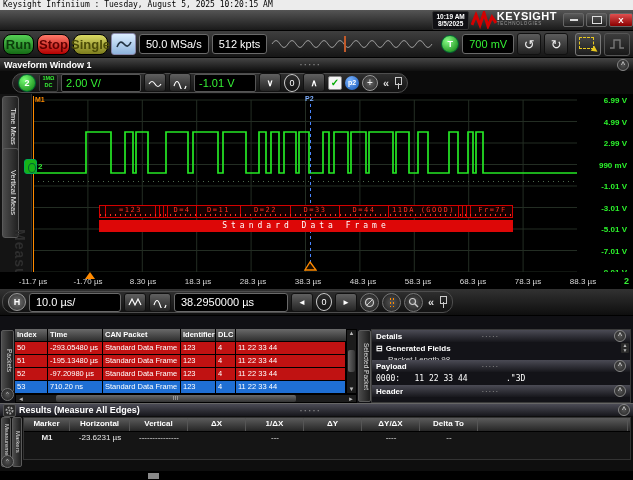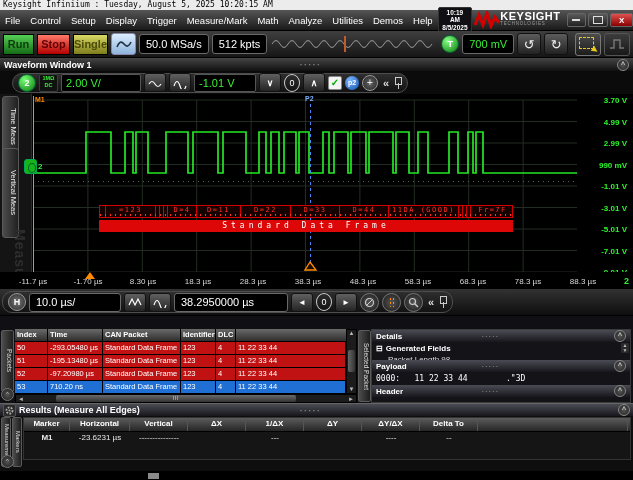--- a/index.html
+++ b/index.html
@@ -21,21 +21,21 @@
   .brand-sub{font-size:4.5px;color:#999;letter-spacing:.8px;}
   .winbtn{width:21px;height:14px;margin-left:2px;border:1px solid #666;border-radius:2px;
     background:linear-gradient(#5a5a5a,#222);display:flex;align-items:center;justify-content:center;
     font-size:8px;font-weight:bold;color:#ddd;box-sizing:border-box;}
   .winbtn.close{background:linear-gradient(#e05050,#8a0000);color:#fff;width:24px;}
   .minbar{width:8px;height:2px;background:#ddd;}
   .maxbox{width:8px;height:6px;border:1px solid #ddd;}
   
   .toolbar{left:0;top:31px;width:633px;height:27px;background:linear-gradient(#3f3f3f,#161616);
     display:flex;align-items:center;gap:3px;padding:0 3px;box-sizing:border-box;border-bottom:1px solid #000;}
-  .runbtn{width:29px;height:19px;border-radius:0;font-size:11px;font-weight:bold;
+  .runbtn{width:29px;height:19px;border-radius:8px;font-size:13px;font-weight:bold;
     display:flex;align-items:center;justify-content:center;border:1px solid #000;}
   .run{background:linear-gradient(#55d055,#156b15);color:#0b3d0b;}
   .stop{background:linear-gradient(#ff7a6a,#b40000);color:#5e0000;width:31px;}
   .single{background:linear-gradient(#d9d964,#7d7d1d);color:#4c4c08;width:33px;}
   .bluebtn{width:23px;height:20px;border-radius:3px;border:1px solid #88a;
     background:linear-gradient(#dceeff,#8fb4dd);display:flex;align-items:center;justify-content:center;}
   .field{background:#000;border:1px solid #6a6a6a;border-radius:3px;height:18px;line-height:18px;
     padding:0 6px;font-size:11px;color:#fff;white-space:nowrap;}
   .field.green{color:#35f035;}
   .squig{width:168px;height:20px;position:relative;}
@@ -170,33 +170,20 @@
     background:radial-gradient(#555,#1c1c1c);color:#ccc;font-size:6px;line-height:10px;text-align:center;}
   .bottomstrip{left:0;top:471px;width:633px;height:9px;background:#000;}
   .graydot{position:absolute;left:148px;top:2px;width:11px;height:6px;background:#8a8a8a;}
 </style>
 </head>
 <body>
 
 <div class="abs titlebar">Keysight Infiniium : Tuesday, August 5, 2025 10:20:15 AM</div>
 
 <div class="abs menubar">
-  <div id="menu-items" style="display:flex;">
-      <div class="menu-item">File</div>
-      <div class="menu-item">Control</div>
-      <div class="menu-item">Setup</div>
-      <div class="menu-item">Display</div>
-      <div class="menu-item">Trigger</div>
-      <div class="menu-item">Measure/Mark</div>
-      <div class="menu-item">Math</div>
-      <div class="menu-item">Analyze</div>
-      <div class="menu-item">Utilities</div>
-      <div class="menu-item">Demos</div>
-      <div class="menu-item">Help</div>
-    </div>
   <div class="clockbox">
     <div>10:19 AM</div>
     <div>8/5/2025</div>
   </div>
   <div class="logo">
     <svg width="26" height="18" viewBox="0 0 26 18">
       <polyline points="1,14 5,4 9,14 13,2 17,15 21,6 25,12" fill="none" stroke="#d40000" stroke-width="3"></polyline>
     </svg>
     <div class="brandwrap">
       <div class="brand">KEYSIGHT</div>
@@ -357,21 +344,21 @@
       <div class="dseg" style="width: 43px; flex: 0 0 43px;">Fr=7F</div>
     </div>
   <div class="decode-dots"></div>
   <div class="decode-frame">Standard Data Frame</div>
   <svg class="holtri" width="13" height="10">
     <polygon points="6,1 12,9 1,9" fill="#1a0d00" stroke="#ff8a00" stroke-width="1.3"></polygon>
   </svg>
 </div>
 
 <div class="abs vlabels" id="vlabels">
-    <div class="vlab" style="top: 4px;">3.70 V</div>
+    <div class="vlab" style="top: 4px;">6.99 V</div>
     <div class="vlab" style="top: 25.5px;">4.99 V</div>
     <div class="vlab" style="top: 47px;">2.99 V</div>
     <div class="vlab" style="top: 68.5px;">990 mV</div>
     <div class="vlab" style="top: 90px;">-1.01 V</div>
     <div class="vlab" style="top: 111.5px;">-3.01 V</div>
     <div class="vlab" style="top: 133px;">-5.01 V</div>
     <div class="vlab" style="top: 154.5px;">-7.01 V</div>
     <div class="vlab" style="top: 176px;">-9.01 V</div>
   </div>
 

